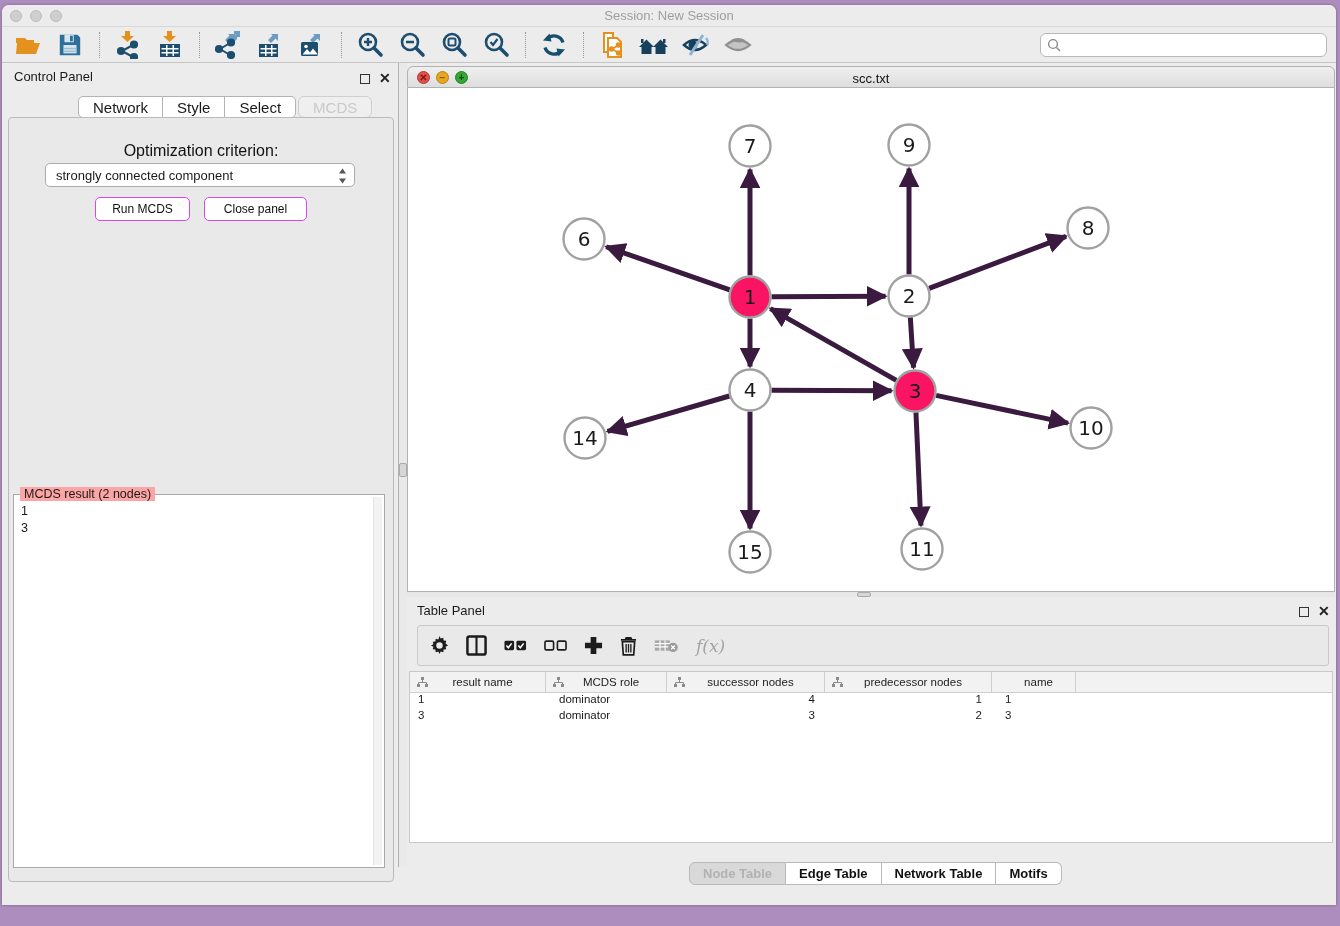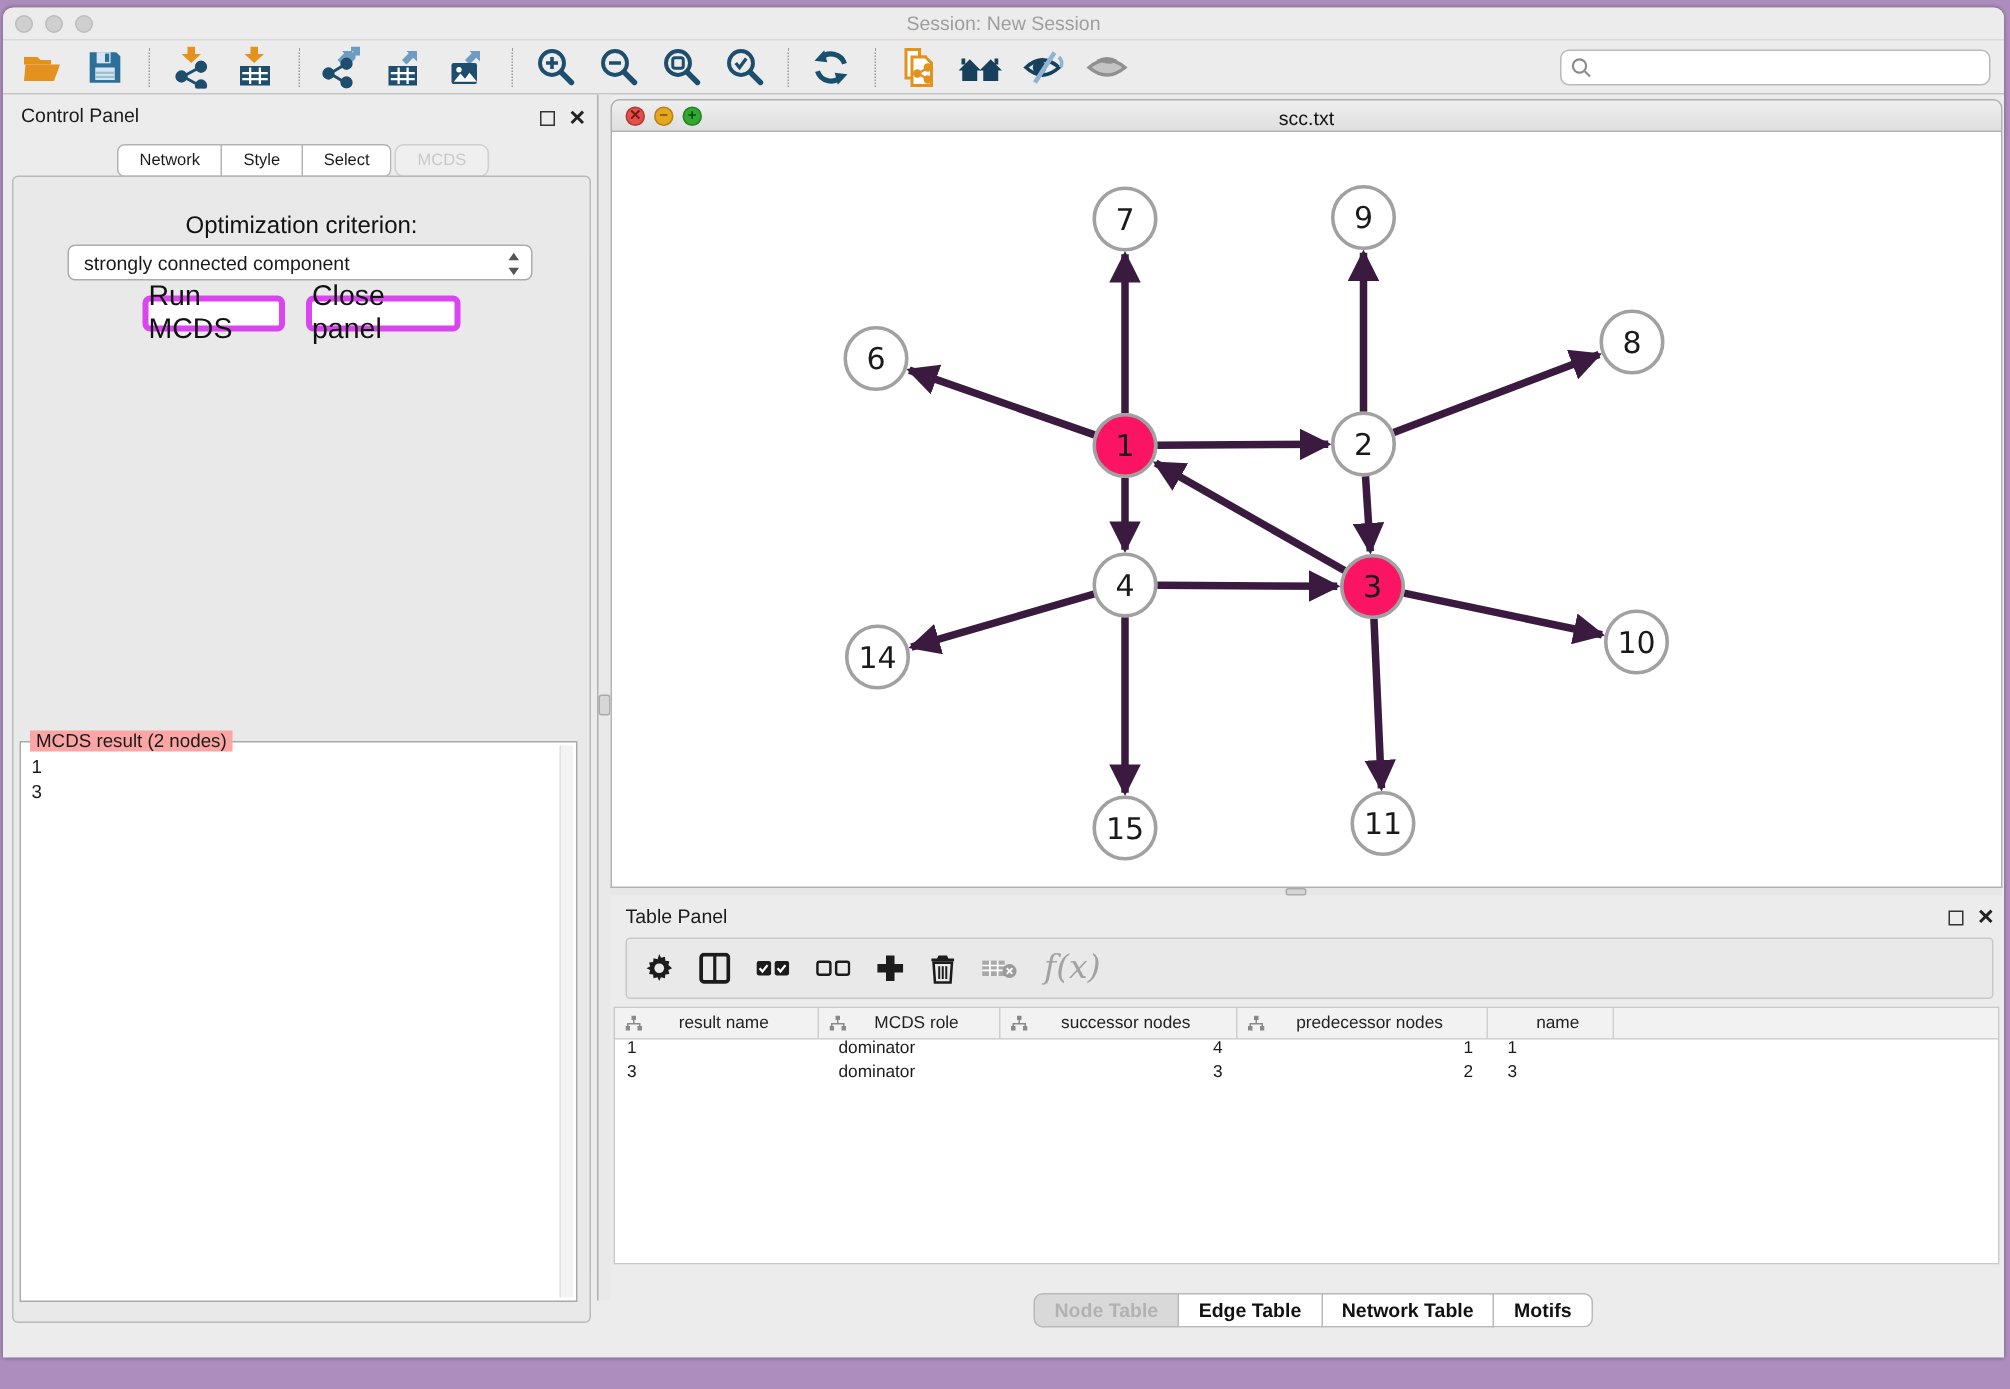--- a/index.html
+++ b/index.html
@@ -25,34 +25,34 @@
                        padding:0 6px 0 26px; font-size:13px; outline:none; }
   .search-wrap svg { position:absolute; left:7px; top:5px; }
 
   
   .cp-header { position:absolute; left:12px; top:64px; font-size:13px; }
   .panel-float { position:absolute; width:10px; height:10px; border:1.6px solid #333; }
   .panel-close { position:absolute; font-size:14px; font-weight:bold; color:#222; line-height:10px; }
   .cp-float { left:358px; top:69px; } .cp-close { left:377px; top:68px; }
 
   .ctabs { position:absolute; left:76px; top:91px; height:22px; display:flex; }
-  .ctab { height:22px; background:#fff; border:1px solid #b3b3b3; border-left:none; font-size:11px;
+  .ctab { height:22px; background:#fff; border:1px solid #b3b3b3; border-left:none; font-size:15px;
           display:flex; align-items:center; justify-content:center; padding:0 14px; }
   .ctab:first-child { border-left:1px solid #b3b3b3; border-radius:5px 0 0 5px; }
   .ctab.pre-last { border-radius:0 5px 5px 0; }
   .ctab.active { background:#efefef; border:1px solid #cfcfcf; border-radius:6px; margin-left:2px; color:#c9c9c9; }
 
   .cp-body { position:absolute; left:6px; top:112px; width:386px; height:765px; background:#e9e9e9;
              border:1px solid #bababa; border-radius:4px; }
   .opt-label { position:absolute; left:0; right:0; top:24px; text-align:center; font-size:16px; color:#111; }
   .dropdown { position:absolute; left:36px; top:45px; width:310px; height:24px; background:#fff; border:1px solid #ababab;
               border-radius:5px; display:flex; align-items:center; padding-left:10px; font-size:13px; }
   .dropdown svg { position:absolute; right:7px; top:4px; }
-  .btn { position:absolute; height:24px; background:#fff; border:4px solid #d946ef; border-radius:5px; font-size:19px;
-         display:flex; align-items:center; justify-content:center; color:#111; }
+  .btn { position:absolute; height:24px; background:#fff; border:1px solid #d946ef; border-radius:5px; font-size:12px;
+         display:flex; align-items:center; justify-content:center; color:#111;text-align:right; }
   .btn-run { left:86px; top:79px; width:95px; }
   .btn-closepanel { left:195px; top:79px; width:103px; }
 
   .groupbox { position:absolute; left:4px; top:376px; width:372px; height:374px; border:1px solid #a9a9a9; background:#fff; }
   .legend { position:absolute; left:6px; top:-8px; background:#fca5a5; padding:0 4px; font-size:12.5px; }
   .result-list { position:absolute; left:0; top:6px; right:11px; bottom:2px; font-size:12.5px; padding:2px 0 0 7px; line-height:17px; }
   .result-scroll { position:absolute; right:2px; top:2px; bottom:2px; width:9px; background:#f3f3f3; border-left:1px solid #e2e2e2; }
 
   .vsplit { position:absolute; left:396px; top:58px; width:9px; bottom:38px; background:#e9e9e9; border-left:1px solid #b2b2b2; }
   .vthumb { position:absolute; left:0px; top:400px; width:8px; height:14px; background:#d6d6d6; border:1px solid #aaa; border-radius:2px; }
@@ -74,21 +74,21 @@
   .hsplit { position:absolute; left:405px; top:587px; width:928px; height:5px; background:#e7e7e7; }
   .hthumb { position:absolute; left:450px; top:0px; width:14px; height:5px; background:#d6d6d6; border:1px solid #aaa; border-radius:2px; }
 
   
   .tp-header { position:absolute; left:415px; top:598px; font-size:13px; }
   .tp-float { left:1297px; top:602px; } .tp-close { left:1316px; top:601px; }
 
   .tp-toolbar { position:absolute; left:415px; top:620px; width:912px; height:41px; background:#e9e9e9;
                 border:1px solid #c9c9c9; border-radius:3px; display:flex; align-items:center; padding-left:12px; gap:17px; }
   .tp-toolbar .tpi { display:flex; align-items:center; justify-content:center; }
-  .fx-label { font-family:"DejaVu Serif",serif; font-style:italic; font-size:22px; color:#a2a2a2; }
+  .fx-label { font-family:"DejaVu Serif",serif; font-style:italic; font-size:17px; color:#a2a2a2; }
 
   .ntable { position:absolute; left:407px; top:666px; width:924px; height:172px; background:#fff; border:1px solid #c9c9c9; }
   .ntable-head { display:flex; height:21px; background:#f2f2f2; border-bottom:1px solid #cfcfcf; }
   .th { display:flex; align-items:center; border-right:1px solid #cfcfcf; font-size:11.5px; color:#222; position:relative; }
   .th .sorticon { position:absolute; left:7px; top:5px; }
   .th .thlabel { width:100%; text-align:center; padding-left:10px; }
   .trow { display:flex; height:16px; font-size:11.5px; }
   .td { overflow:hidden; white-space:nowrap; }
   .td.left { text-align:left; padding-left:8px; }
   .td.left2 { text-align:left; padding-left:13px; }

